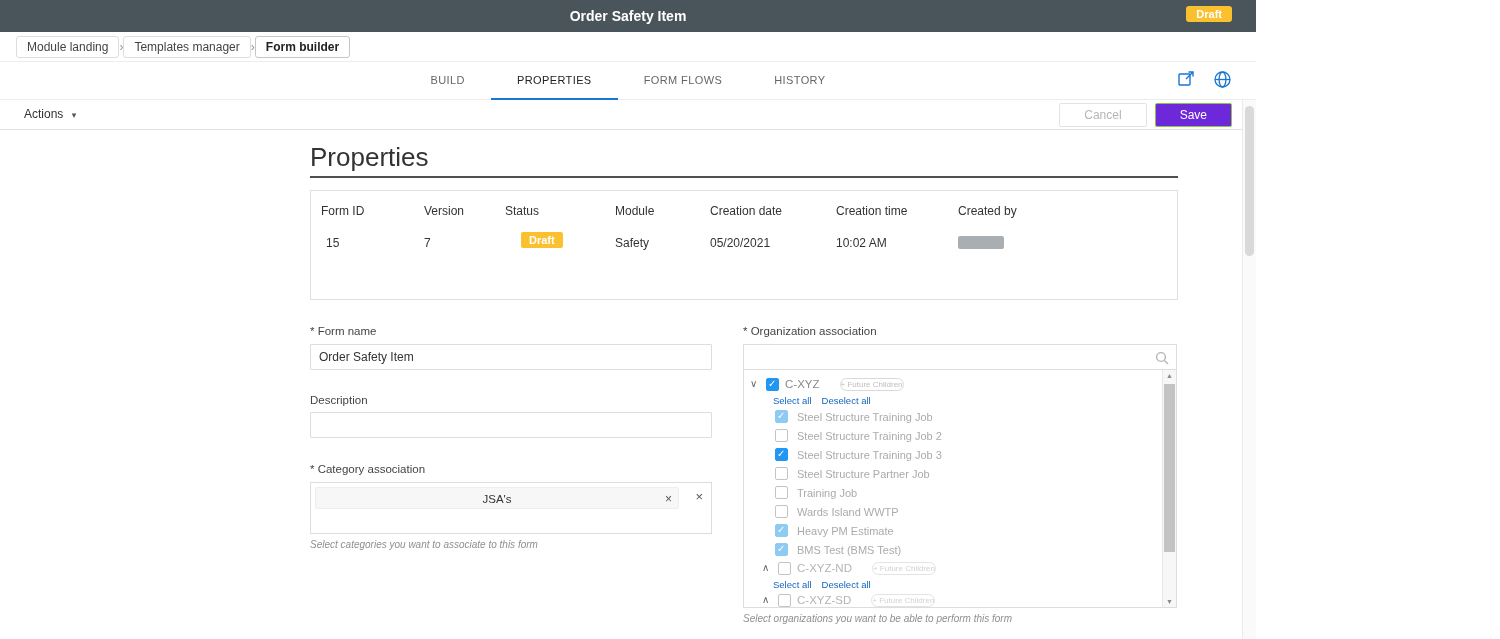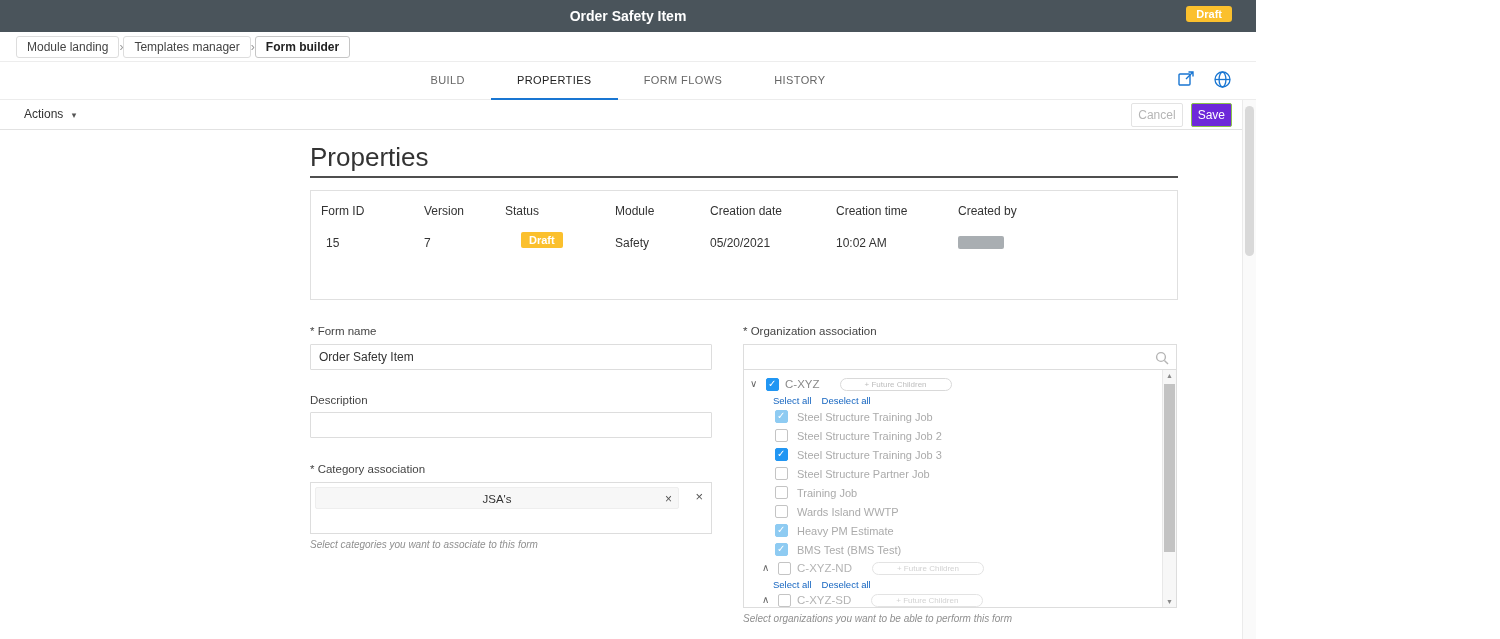--- a/index.html
+++ b/index.html
@@ -49,21 +49,21 @@
   
   .actionsbar {
     position:absolute; left:0; top:100px; width:100%; height:30px; background:#fff;
     border-bottom:1px solid #e2e2e2; box-shadow:0 2px 3px rgba(0,0,0,.07);
   }
   .actions-dd {
     position:absolute; left:16px; top:7px; font-size:12px; color:#333; cursor:pointer;margin-left:8px;
   }
   .actions-dd .caret { font-size:9px; color:#555; margin-left:5px; }
   .bar-buttons { position:absolute; right:24px; top:3px; display:flex; gap:8px; }
-  .btn { font-size:12px; padding:4px 6px; border-radius:2px; cursor:pointer; border:1px solid transparent; }
+  .btn { font-size:12px; padding:4px 24px; border-radius:2px; cursor:pointer; border:1px solid transparent; }
   .btn.cancel { background:#fff; border-color:#e3e3e3; color:#b5b5b5; }
   .btn.save { background:#6d28d9; color:#fff; border-color:#8bc34a; }
 
   
   .page-scrollbar {
     position:absolute; right:0; top:100px; bottom:0; width:14px;
     background:#fafafa; border-left:1px solid #ebebeb;
   }
   .page-scrollbar .thumb {
     position:absolute; top:6px; left:2px; width:9px; height:150px; background:#d9d9d9; border-radius:5px;
@@ -128,21 +128,21 @@
     width:13px; height:13px; border:1px solid #c4c4c4; border-radius:2px; background:#fff;
     position:relative; flex:none; cursor:pointer;
   }
   .cb.checked { background:#2196f3; border-color:#2196f3; }
   .cb.checked::after { content:"✓"; position:absolute; left:1px; top:-1px; color:#fff; font-size:10px; }
   .cb.checked.muted { background:#8ecbf2; border-color:#8ecbf2; }
   .parent-name { font-size:11.5px; color:#8a8a8a; }
   .parent-name.faint { color:#b4b4b4; }
   .fc-badge {
     font-size:8px; color:#bdbdbd; border:1px solid #d9d9d9; border-radius:8px;
-    padding:1px 24px; margin-left:14px; white-space:nowrap;
+    padding:1px 0; margin-left:14px; white-space:nowrap;
   }
   .fc-badge.faint { color:#d2d2d2; border-color:#e3e3e3; }
   .tlink { font-size:9.5px; color:#1565c0; cursor:pointer; }
   .child-label { font-size:11px; color:#ababab; }
 
   .tree-scrollbar {
     position:absolute; right:0; top:0; bottom:0; width:14px;
     background:#f7f7f7; border-left:1px solid #e8e8e8;
   }
   .tree-scrollbar .arrow { position:absolute; left:0; width:13px; text-align:center; font-size:7px; color:#8a8a8a; cursor:pointer; }

